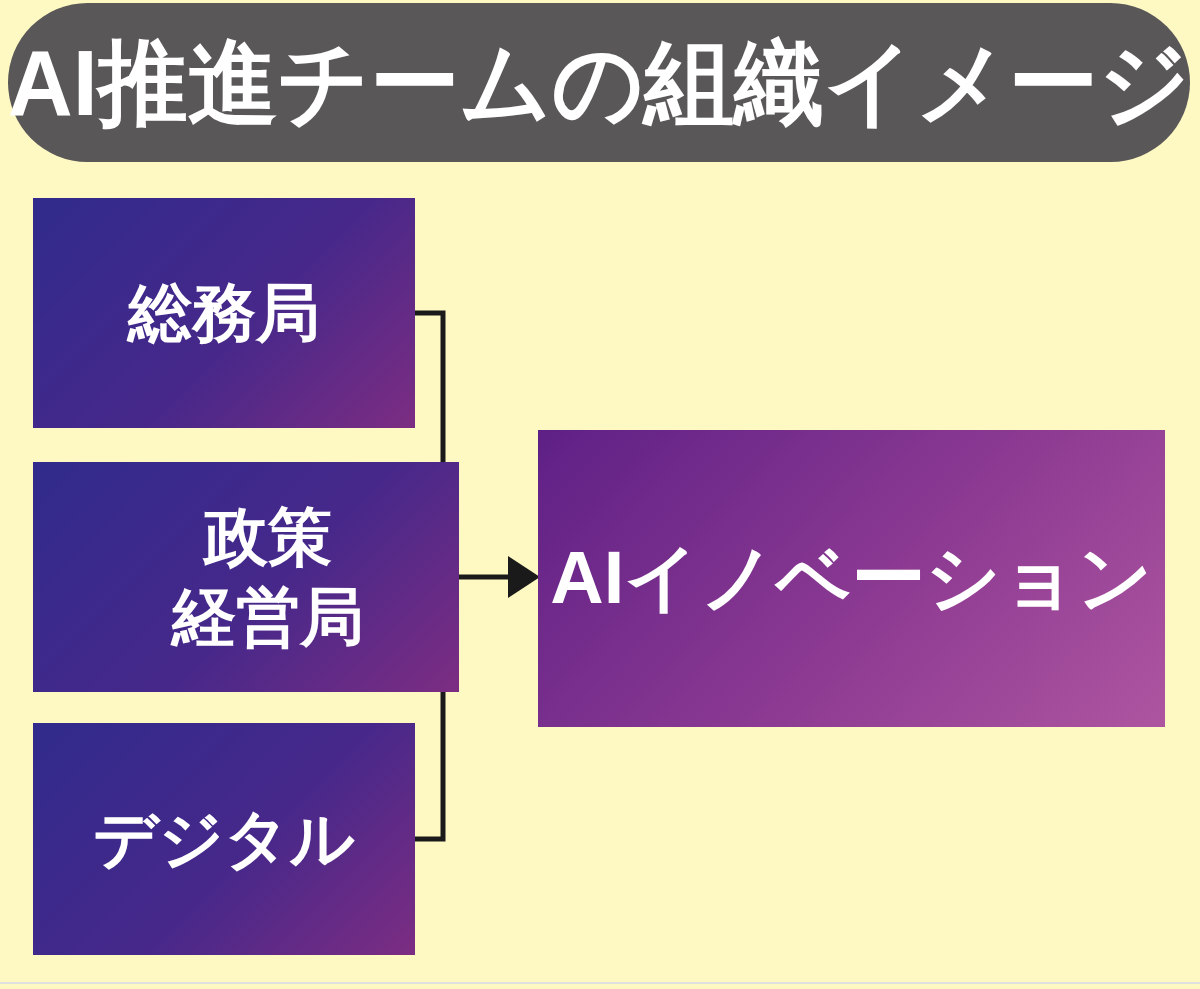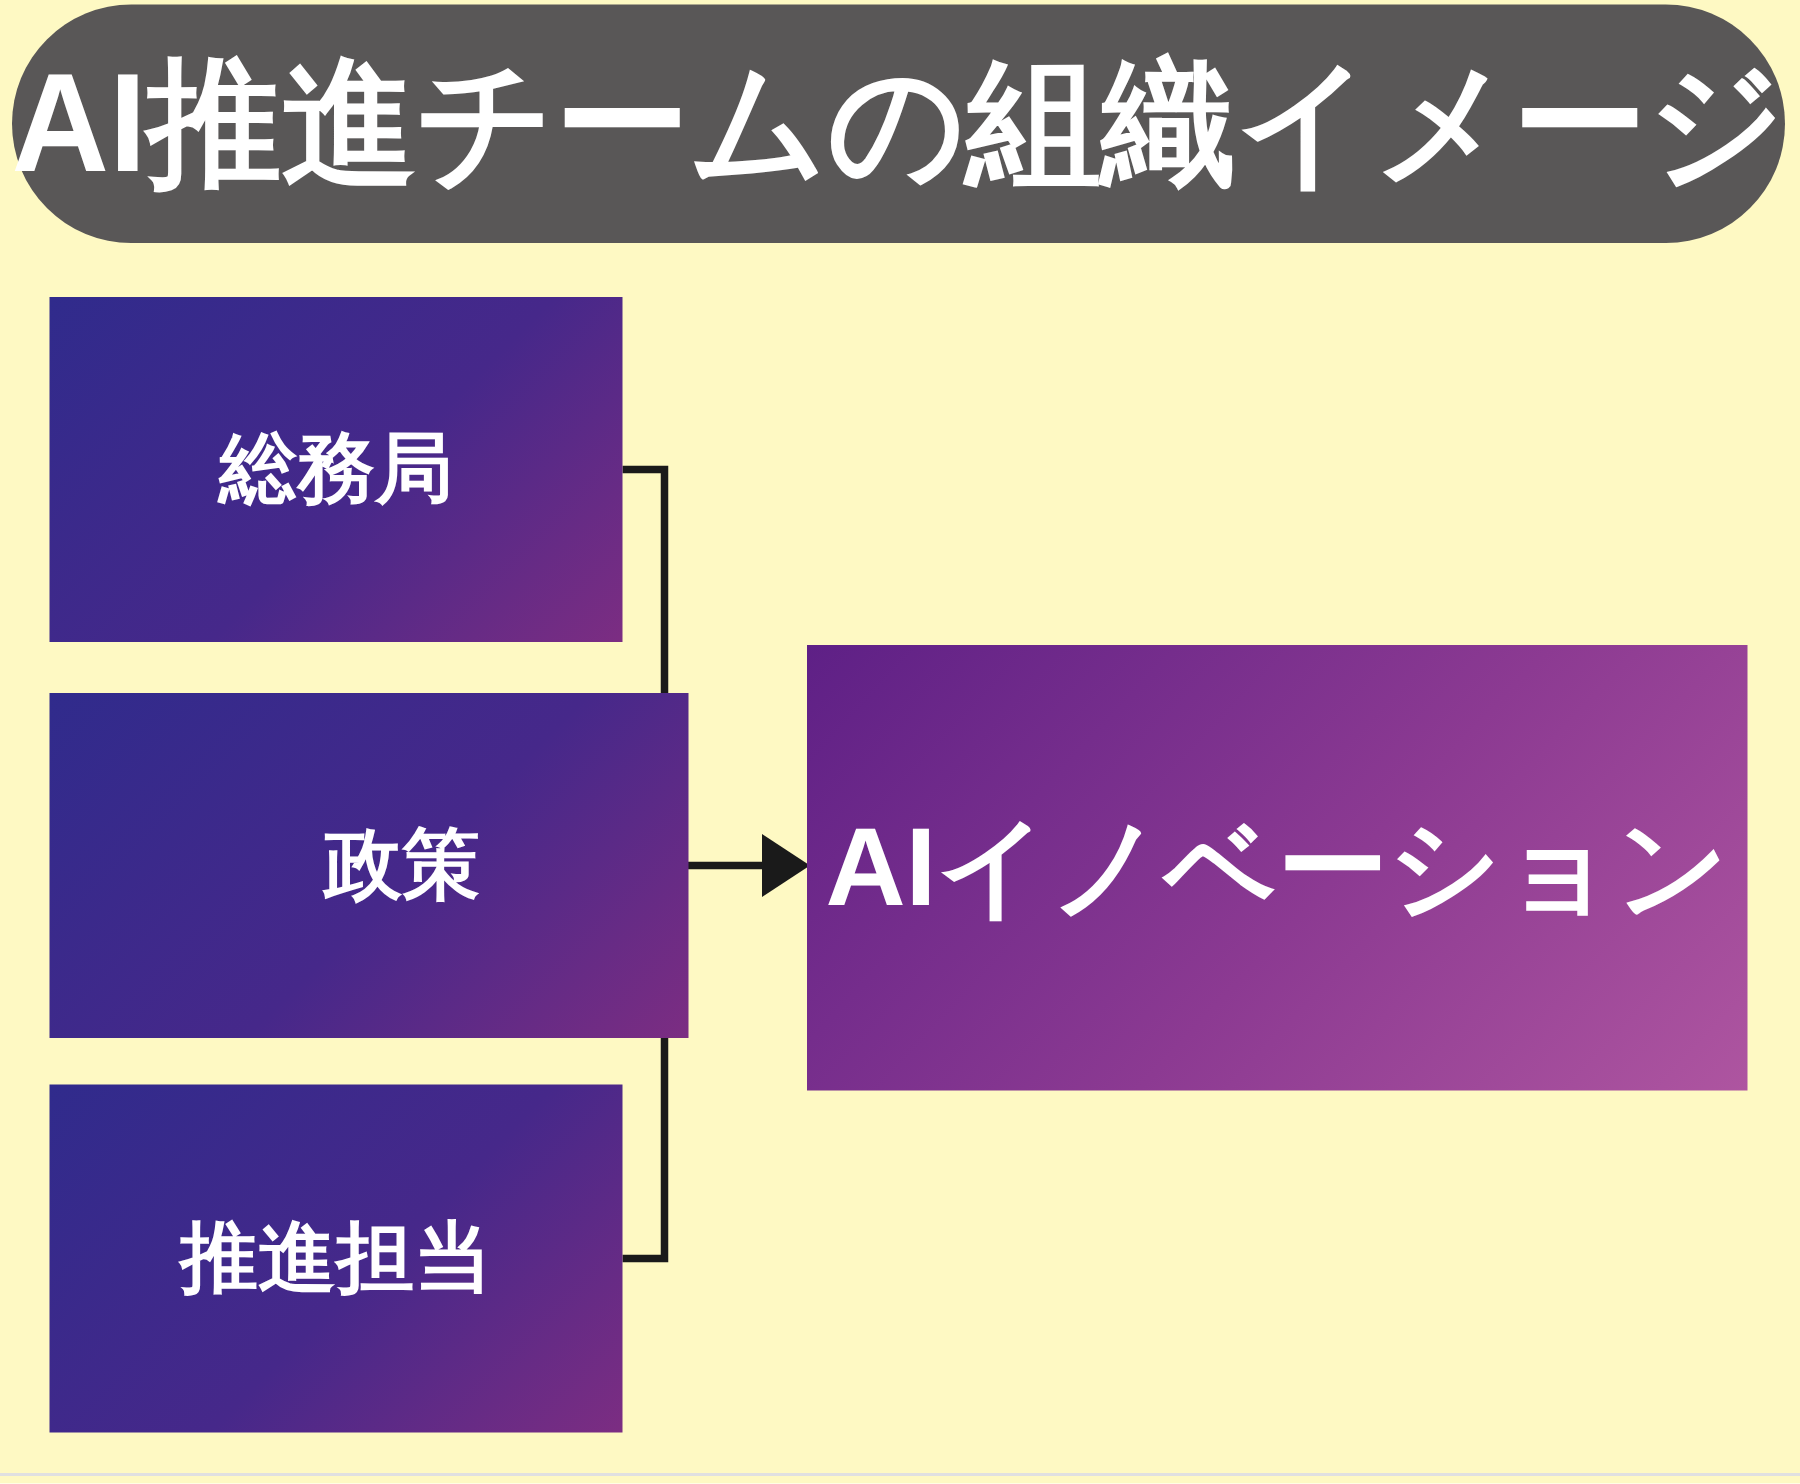--- a/index.html
+++ b/index.html
@@ -52,21 +52,21 @@
     flex-direction: column;
     align-items: center;
     justify-content: center;
     text-align: center;
   }
   #src-box-1 { top: 198px; height: 230px; }
   #src-box-2 { top: 462px; height: 230px; padding-left: 44px; }
   #src-box-3 { top: 723px; height: 232px; }
   .src-box .box-line {
     color: #ffffff;
-    font-size: 52px;
+    font-size: 64px;
     font-weight: 900;
     line-height: 1.25;
     white-space: nowrap;
   }
 
   
   #result-box {
     position: absolute;
     left: 538px;
     top: 430px;
@@ -133,24 +133,25 @@
     <path class="line" d="M415 577 H512"></path>
     <polygon class="head" points="508,556 508,598 540,577"></polygon>
   </svg>
 
   <div id="src-box-1" class="src-box">
     <span class="box-line">総務局</span>
   </div>
 
   <div id="src-box-2" class="src-box">
     <span class="box-line">政策</span>
+    <span class="box-line">経営局</span>
   </div>
 
   <div id="src-box-3" class="src-box">
-    <span class="box-line">推進担当</span>
+    <span class="box-line">デジタル</span>
   </div>
 
   <div id="result-box">
     <span class="box-line">AIイノベーション</span>
   </div>
 
   <div id="bottom-rule"></div>
 
 </div>
 

